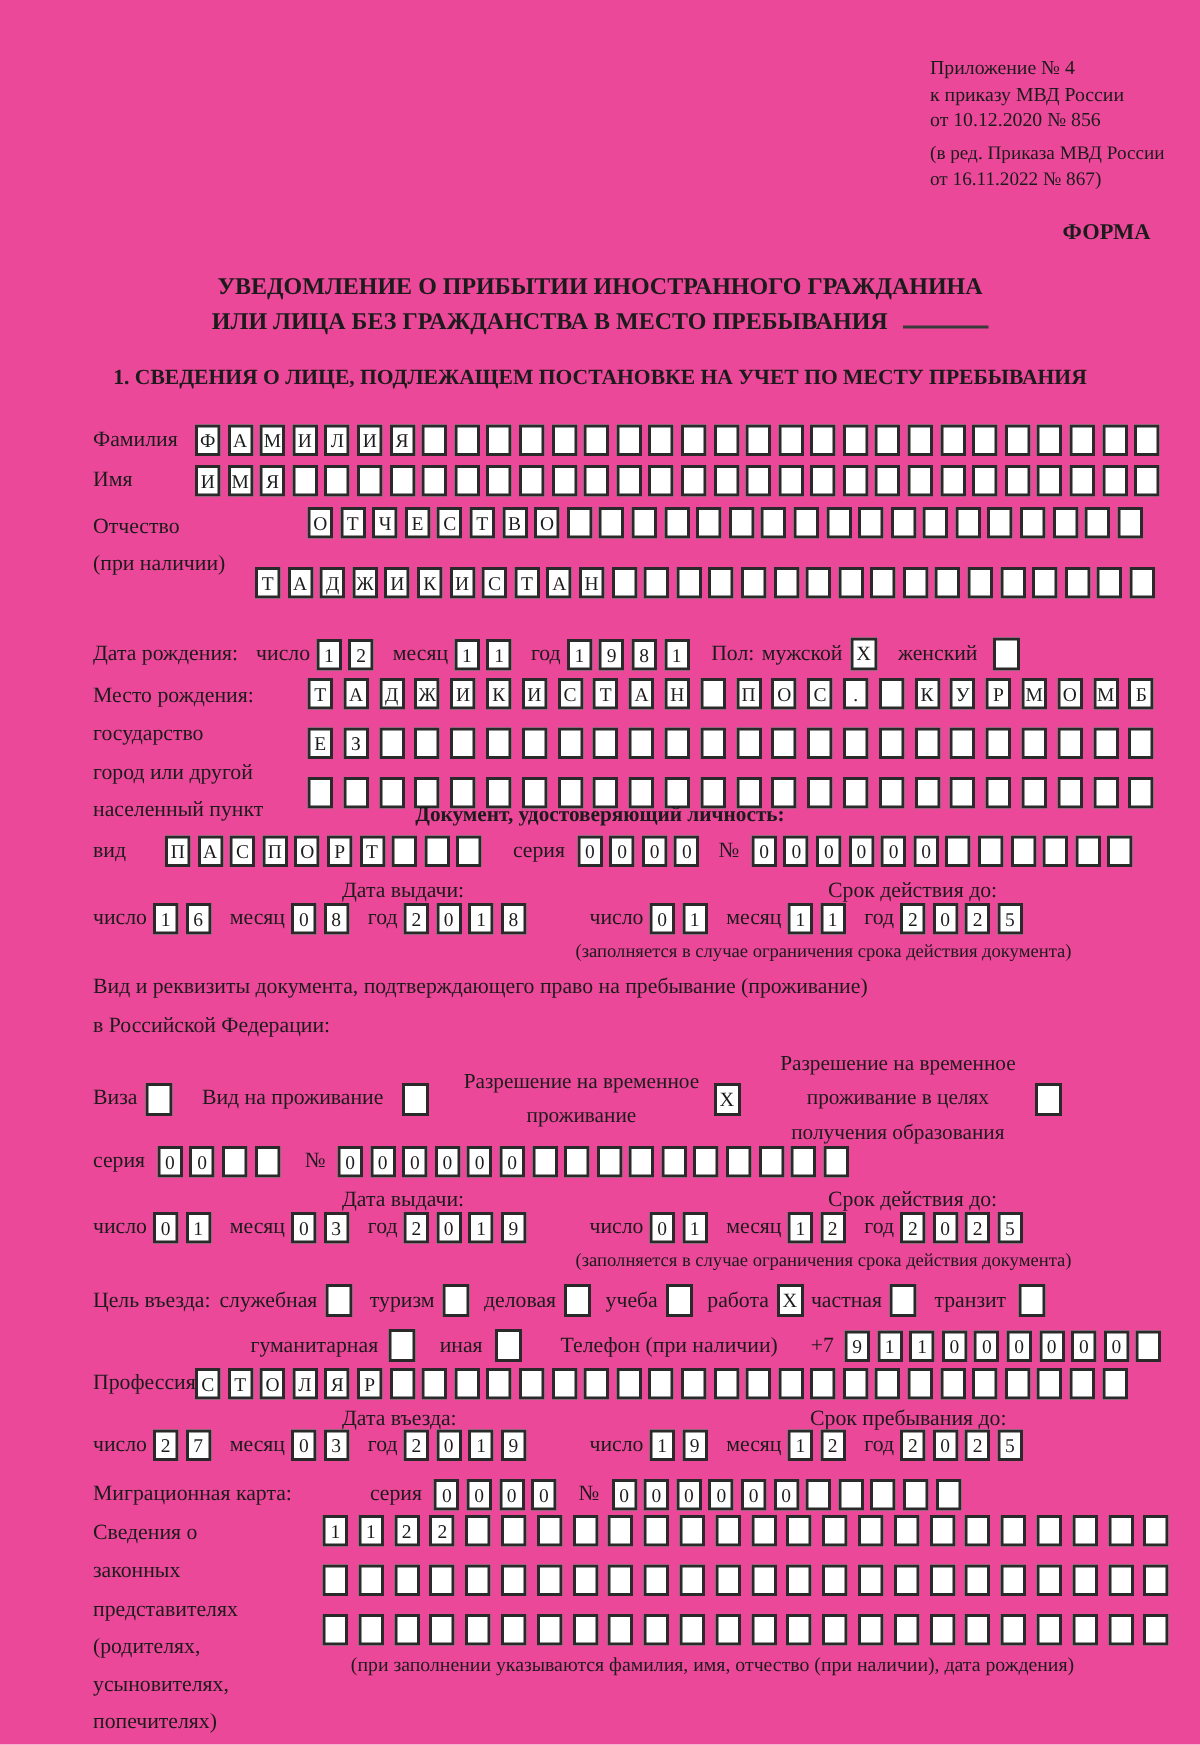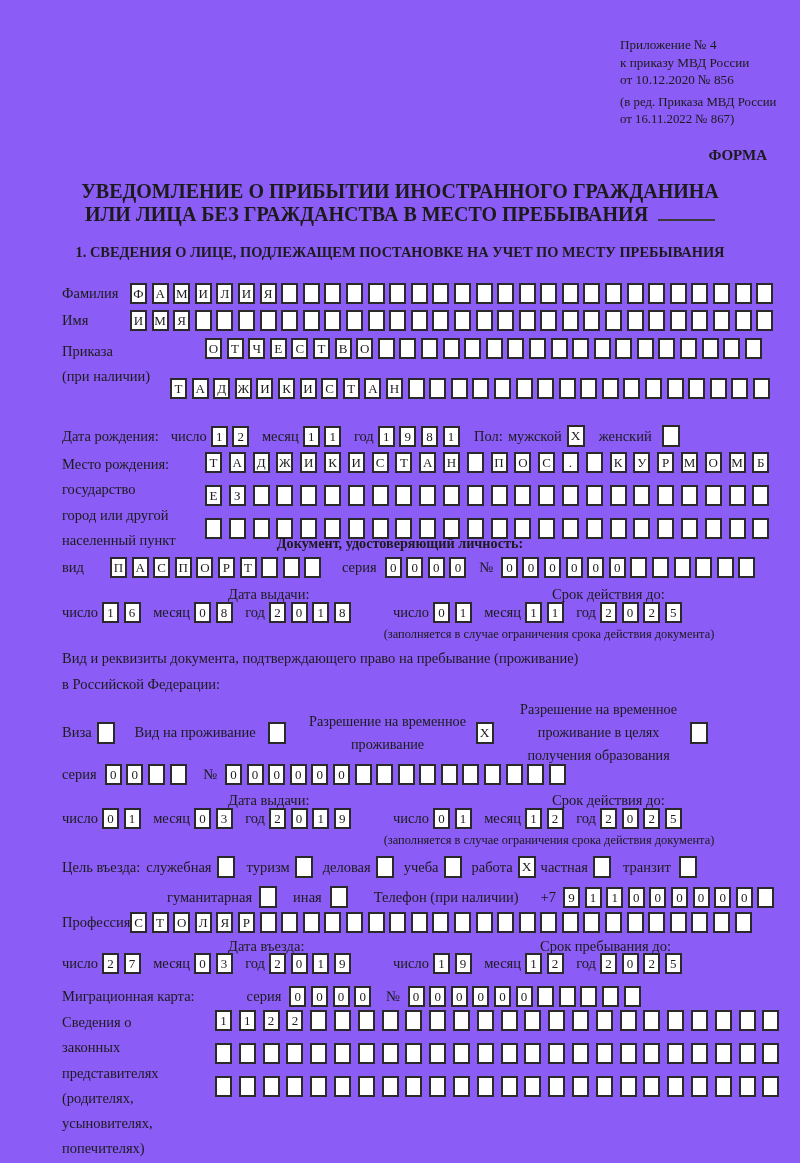--- a/index.html
+++ b/index.html
@@ -1,38 +1,38 @@
 <!DOCTYPE html>
 <html><head>
 <meta charset="utf-8">
 <style>
   html,body { margin:0; padding:0; background:#fff; }
   body { font-family:"Liberation Serif", serif; color:#1b1b1b; }
-  .page { position:relative; width:800px; height:1163px; background:#8b5cf6; overflow:hidden; font-size:14.5px; }
+  .page { position:relative; width:800px; height:1163px; background:#ec4899; overflow:hidden; font-size:14.5px; }
   .abs { position:absolute; }
   .b { font-weight:bold; }
   .frow { display:flex; align-items:center; white-space:nowrap; }
   .frow-top { display:flex; align-items:flex-start; white-space:normal; }
   .boxes { display:inline-block; white-space:nowrap; vertical-align:middle; }
   .cbox {
     display:inline-block; box-sizing:border-box;
     width:17px; height:21px; border:2px solid #2a2a2a; background:#fff;
     margin-right:4.6px; text-align:center; font-size:13px; line-height:17px;
     vertical-align:middle; font-family:"Liberation Serif", serif;
   }
   .sp .cbox { margin-right:6.8px; }
   .chk {
     display:inline-block; box-sizing:border-box;
     width:18px; height:22px; border:2px solid #2a2a2a; background:#fff;
     text-align:center; font-size:13.5px; line-height:18px; vertical-align:middle;
   }
   .lbl { display:inline-block; }
   .hdr { font-size:13.2px; line-height:17.5px; }
   .hdr .rev { margin-top:5px; font-size:12.8px; }
-  .title { text-align:center; font-weight:bold; font-size:20px; line-height:23px; width:100%; }
+  .title { text-align:center; font-weight:bold; font-size:16px; line-height:23px; width:100%; }
   .uline { display:inline-block; width:57px; border-bottom:2.5px solid #3a3a3a; height:14px; margin-left:10px; }
   .sec1 { width:100%; text-align:center; font-weight:bold; font-size:14.4px; white-space:nowrap; }
   .mini { font-size:12.4px; }
   .stack { line-height:25.3px; }
   .cblock { text-align:center; line-height:23px; font-size:14.2px; }
   .dg .lbl { margin-right:4px; }
   .dg .boxes { margin-right:8px; }
 </style>
 </head>
 <body>
@@ -64,21 +64,21 @@
     <span class="lbl" style="width:68px;">Фамилия</span>
     <span class="boxes"><span class="cbox">Ф</span><span class="cbox">А</span><span class="cbox">М</span><span class="cbox">И</span><span class="cbox">Л</span><span class="cbox">И</span><span class="cbox">Я</span><span class="cbox"></span><span class="cbox"></span><span class="cbox"></span><span class="cbox"></span><span class="cbox"></span><span class="cbox"></span><span class="cbox"></span><span class="cbox"></span><span class="cbox"></span><span class="cbox"></span><span class="cbox"></span><span class="cbox"></span><span class="cbox"></span><span class="cbox"></span><span class="cbox"></span><span class="cbox"></span><span class="cbox"></span><span class="cbox"></span><span class="cbox"></span><span class="cbox"></span><span class="cbox"></span><span class="cbox"></span><span class="cbox"></span></span>
   </div>
 
   <div class="abs frow" style="left:62px; top:310px;">
     <span class="lbl" style="width:68px;">Имя</span>
     <span class="boxes"><span class="cbox">И</span><span class="cbox">М</span><span class="cbox">Я</span><span class="cbox"></span><span class="cbox"></span><span class="cbox"></span><span class="cbox"></span><span class="cbox"></span><span class="cbox"></span><span class="cbox"></span><span class="cbox"></span><span class="cbox"></span><span class="cbox"></span><span class="cbox"></span><span class="cbox"></span><span class="cbox"></span><span class="cbox"></span><span class="cbox"></span><span class="cbox"></span><span class="cbox"></span><span class="cbox"></span><span class="cbox"></span><span class="cbox"></span><span class="cbox"></span><span class="cbox"></span><span class="cbox"></span><span class="cbox"></span><span class="cbox"></span><span class="cbox"></span><span class="cbox"></span></span>
   </div>
 
   <div class="abs" style="left:62px; top:339px; line-height:24.5px;">
-    <div>Приказа</div>
+    <div>Отчество</div>
     <div>(при наличии)</div>
   </div>
   <div class="abs boxes" style="left:205px; top:338px;"><span class="cbox">О</span><span class="cbox">Т</span><span class="cbox">Ч</span><span class="cbox">Е</span><span class="cbox">С</span><span class="cbox">Т</span><span class="cbox">В</span><span class="cbox">О</span><span class="cbox"></span><span class="cbox"></span><span class="cbox"></span><span class="cbox"></span><span class="cbox"></span><span class="cbox"></span><span class="cbox"></span><span class="cbox"></span><span class="cbox"></span><span class="cbox"></span><span class="cbox"></span><span class="cbox"></span><span class="cbox"></span><span class="cbox"></span><span class="cbox"></span><span class="cbox"></span><span class="cbox"></span><span class="cbox"></span></div>
 
   <div class="abs boxes" style="left:170px; top:378px;"><span class="cbox">Т</span><span class="cbox">А</span><span class="cbox">Д</span><span class="cbox">Ж</span><span class="cbox">И</span><span class="cbox">К</span><span class="cbox">И</span><span class="cbox">С</span><span class="cbox">Т</span><span class="cbox">А</span><span class="cbox">Н</span><span class="cbox"></span><span class="cbox"></span><span class="cbox"></span><span class="cbox"></span><span class="cbox"></span><span class="cbox"></span><span class="cbox"></span><span class="cbox"></span><span class="cbox"></span><span class="cbox"></span><span class="cbox"></span><span class="cbox"></span><span class="cbox"></span><span class="cbox"></span><span class="cbox"></span><span class="cbox"></span><span class="cbox"></span></div>
 
   <div class="abs frow dg" style="left:62px; top:425px;">
     <span class="lbl" style="margin-right:12px;">Дата рождения:</span>
     <span class="lbl">число</span>
     <span class="boxes"><span class="cbox">1</span><span class="cbox">2</span></span>
@@ -243,14 +243,15 @@
     <div>законных</div>
     <div>представителях</div>
     <div>(родителях,</div>
     <div>усыновителях,</div>
     <div>попечителях)</div>
   </div>
   <div class="abs boxes sp" style="left:215px; top:1010px;"><span class="cbox">1</span><span class="cbox">1</span><span class="cbox">2</span><span class="cbox">2</span><span class="cbox"></span><span class="cbox"></span><span class="cbox"></span><span class="cbox"></span><span class="cbox"></span><span class="cbox"></span><span class="cbox"></span><span class="cbox"></span><span class="cbox"></span><span class="cbox"></span><span class="cbox"></span><span class="cbox"></span><span class="cbox"></span><span class="cbox"></span><span class="cbox"></span><span class="cbox"></span><span class="cbox"></span><span class="cbox"></span><span class="cbox"></span><span class="cbox"></span></div>
   <div class="abs boxes sp" style="left:215px; top:1043px;"><span class="cbox"></span><span class="cbox"></span><span class="cbox"></span><span class="cbox"></span><span class="cbox"></span><span class="cbox"></span><span class="cbox"></span><span class="cbox"></span><span class="cbox"></span><span class="cbox"></span><span class="cbox"></span><span class="cbox"></span><span class="cbox"></span><span class="cbox"></span><span class="cbox"></span><span class="cbox"></span><span class="cbox"></span><span class="cbox"></span><span class="cbox"></span><span class="cbox"></span><span class="cbox"></span><span class="cbox"></span><span class="cbox"></span><span class="cbox"></span></div>
   <div class="abs boxes sp" style="left:215px; top:1076px;"><span class="cbox"></span><span class="cbox"></span><span class="cbox"></span><span class="cbox"></span><span class="cbox"></span><span class="cbox"></span><span class="cbox"></span><span class="cbox"></span><span class="cbox"></span><span class="cbox"></span><span class="cbox"></span><span class="cbox"></span><span class="cbox"></span><span class="cbox"></span><span class="cbox"></span><span class="cbox"></span><span class="cbox"></span><span class="cbox"></span><span class="cbox"></span><span class="cbox"></span><span class="cbox"></span><span class="cbox"></span><span class="cbox"></span><span class="cbox"></span></div>
 
+  <div class="abs" style="left:170px; top:1102px; width:610px; text-align:center; font-size:13.2px;">(при заполнении указываются фамилия, имя, отчество (при наличии), дата рождения)</div>
 
 </div>
 
 </body></html>

